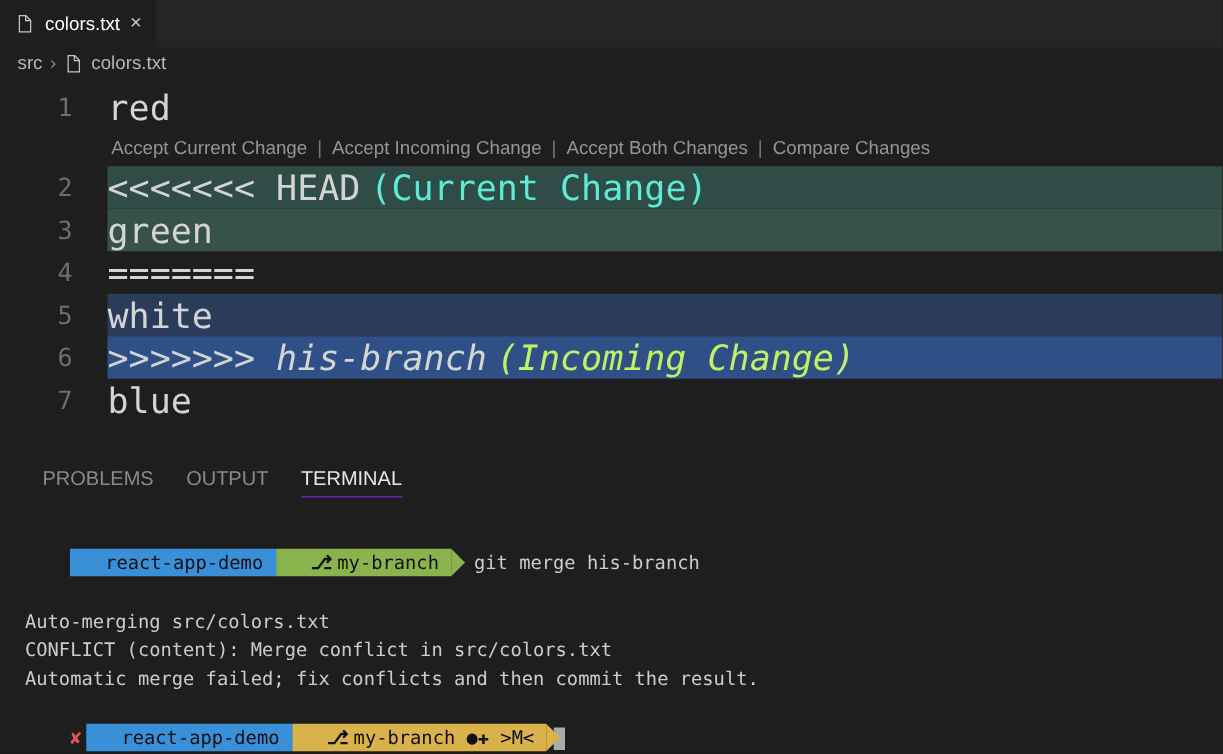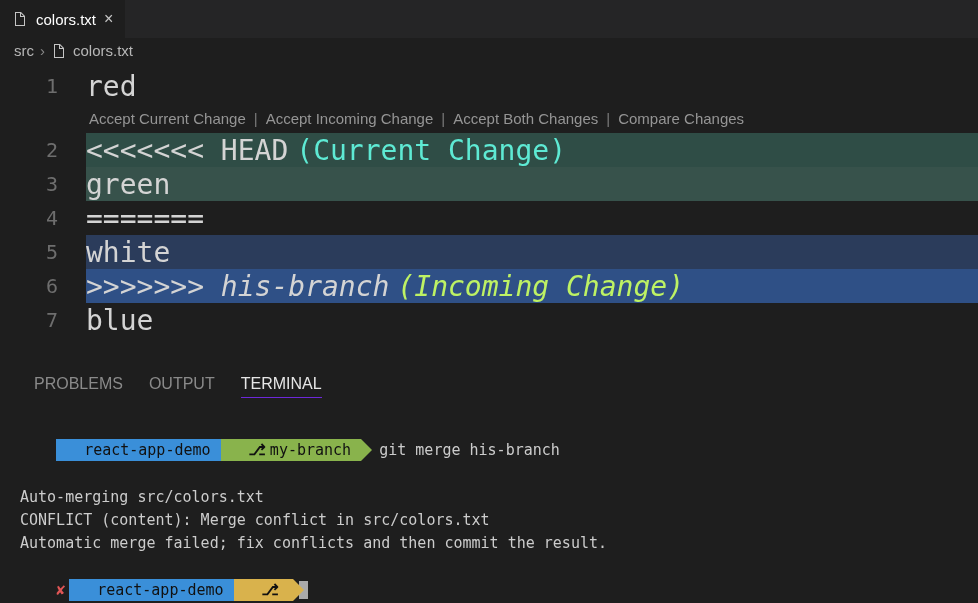--- a/index.html
+++ b/index.html
@@ -222,15 +222,15 @@
 </div>
 
 <div class="terminal">
   <span class="tline">
     <span class="seg seg-blue"><span>react-app-demo</span></span><span class="seg seg-green"><span class="bicon">⎇</span><span>my-branch</span></span><span class="cmdtext">  <span>git merge his-branch</span></span>
   </span>
   <span class="tline">Auto-merging src/colors.txt</span>
   <span class="tline">CONFLICT (content): Merge conflict in src/colors.txt</span>
   <span class="tline">Automatic merge failed; fix conflicts and then commit the result.</span>
   <span class="tline">
-    <span class="red-x">✘</span><span class="seg seg-blue"><span>react-app-demo</span></span><span class="seg seg-yellow"><span class="bicon">⎇</span></span><span class="cursor"></span>
+    <span class="red-x">✘</span><span class="seg seg-blue"><span>react-app-demo</span></span><span class="seg seg-yellow"><span class="bicon">⎇</span><span>my-branch ●✚ &gt;M&lt;</span></span><span class="cursor"></span>
   </span>
 </div>
 
 </body></html>

